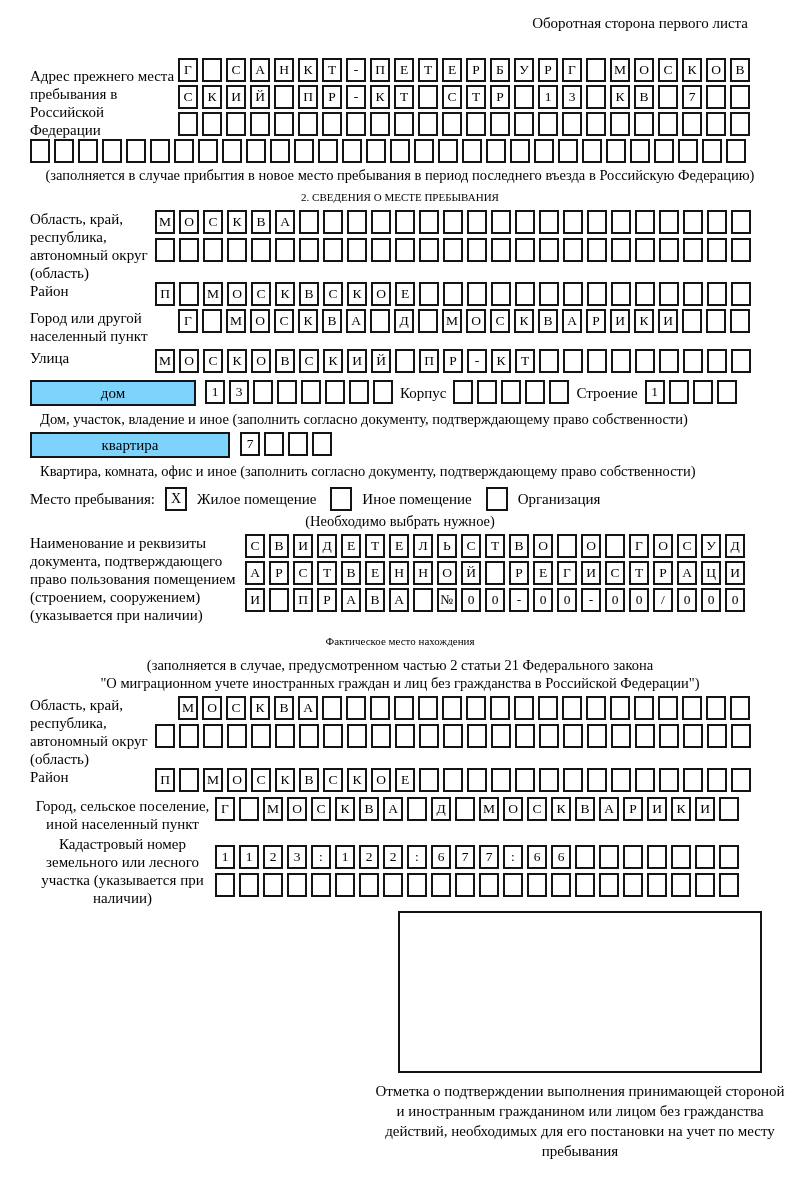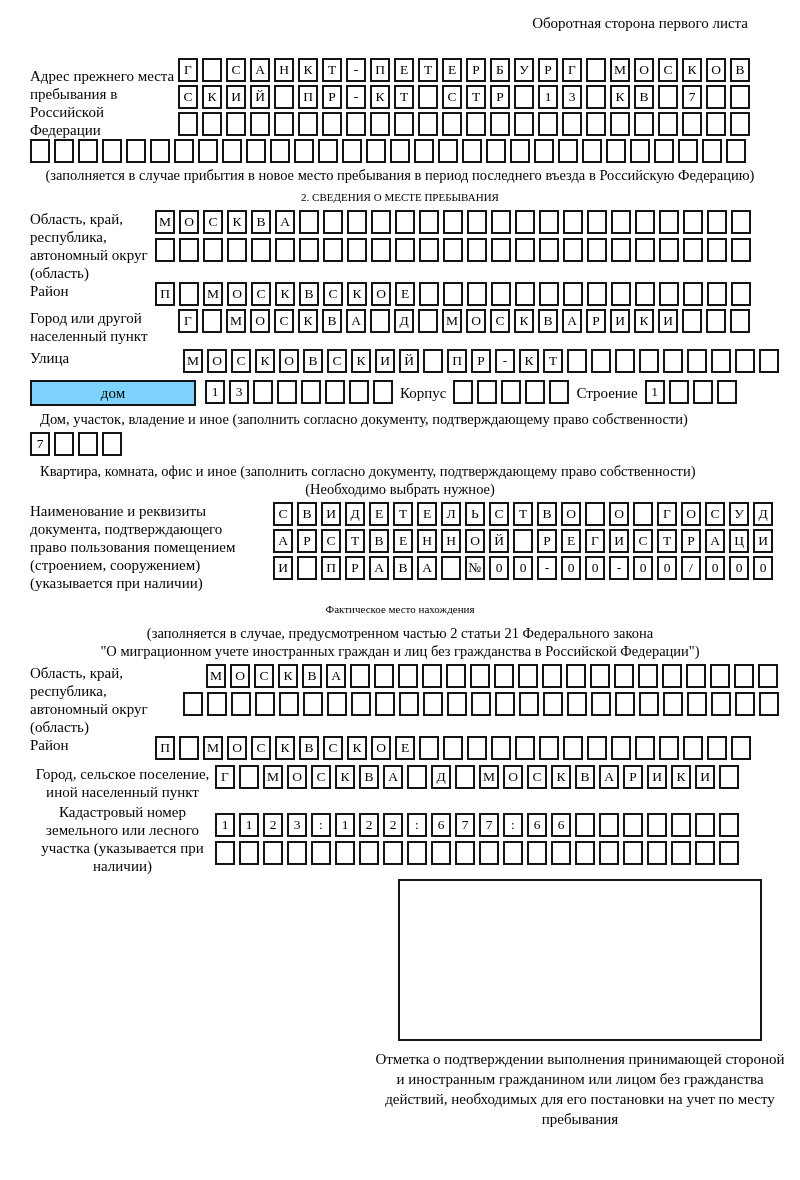--- a/index.html
+++ b/index.html
@@ -17,21 +17,21 @@
     display:inline-block;box-sizing:border-box;width:20px;height:24px;
     border:2px solid #141414;margin-right:4px;text-align:center;
     font-size:13.5px;line-height:19px;vertical-align:top;background:#fff;
   }
 
   .fieldblock{display:flex;align-items:flex-start;}
   .flabel{font-size:15px;line-height:18px;flex-shrink:0;}
   .w125{width:125px;} .w148{width:148px;} .w185{width:185px;text-align:center;} .w215{width:215px;}
   .rows{flex:1 1 auto;}
 
-  .mt2{margin-top:2px;} .mt4{margin-top:4px;gap:28px;} .mt6{margin-top:6px;} .mt10{margin-top:10px;} .mt26{margin-top:26px;align-items:flex-end;}
+  .mt2{margin-top:2px;} .mt4{margin-top:4px;} .mt6{margin-top:6px;} .mt10{margin-top:10px;} .mt26{margin-top:26px;align-items:flex-end;}
 
   .note-center{text-align:center;font-size:14.5px;line-height:18px;}
   .note-left{font-size:14.5px;line-height:18px;margin-left:10px;}
   .title{text-align:center;font-weight:normal;font-size:11px;line-height:22px;}
 
   .domrow{display:flex;align-items:flex-start;margin-top:4px;height:28px;}
   .labelbox{
     box-sizing:border-box;border:2px solid #141414;height:26px;line-height:22px;
     text-align:center;background:#7dd3fc;flex-shrink:0;
   }
@@ -111,24 +111,34 @@
     <div class="labelbox dom-label">дом</div>
     <div class="boxrow"><span class="cbox">1</span><span class="cbox">3</span><span class="cbox"></span><span class="cbox"></span><span class="cbox"></span><span class="cbox"></span><span class="cbox"></span><span class="cbox"></span></div>
     <div class="inline-lbl">Корпус</div>
     <div class="boxrow"><span class="cbox"></span><span class="cbox"></span><span class="cbox"></span><span class="cbox"></span><span class="cbox"></span></div>
     <div class="inline-lbl">Строение</div>
     <div class="boxrow"><span class="cbox">1</span><span class="cbox"></span><span class="cbox"></span><span class="cbox"></span></div>
   </div>
   <div class="note-left mt2">Дом, участок, владение и иное (заполнить согласно документу, подтверждающему право собственности)</div>
 
   <div class="domrow mt4">
+    <div class="labelbox kv-label">квартира</div>
     <div class="boxrow"><span class="cbox">7</span><span class="cbox"></span><span class="cbox"></span><span class="cbox"></span></div>
   </div>
   <div class="note-left mt2">Квартира, комната, офис и иное (заполнить согласно документу, подтверждающему право собственности)</div>
 
+  <div class="mesto-row">
+    <span class="lead">Место пребывания:</span>
+    <span class="checkbox">X</span>
+    <span class="opt-label">Жилое помещение</span>
+    <span class="checkbox"></span>
+    <span class="opt-label">Иное помещение</span>
+    <span class="checkbox"></span>
+    <span class="opt-label">Организация</span>
+  </div>
   <div class="note-center">(Необходимо выбрать нужное)</div>
 
   <div class="fieldblock mt4">
     <div class="flabel w215">Наименование и реквизиты документа, подтверждающего право пользования помещением (строением, сооружением) (указывается при наличии)</div>
     <div class="rows">
       <div class="boxrow"><span class="cbox">С</span><span class="cbox">В</span><span class="cbox">И</span><span class="cbox">Д</span><span class="cbox">Е</span><span class="cbox">Т</span><span class="cbox">Е</span><span class="cbox">Л</span><span class="cbox">Ь</span><span class="cbox">С</span><span class="cbox">Т</span><span class="cbox">В</span><span class="cbox">О</span><span class="cbox"></span><span class="cbox">О</span><span class="cbox"></span><span class="cbox">Г</span><span class="cbox">О</span><span class="cbox">С</span><span class="cbox">У</span><span class="cbox">Д</span></div>
       <div class="boxrow"><span class="cbox">А</span><span class="cbox">Р</span><span class="cbox">С</span><span class="cbox">Т</span><span class="cbox">В</span><span class="cbox">Е</span><span class="cbox">Н</span><span class="cbox">Н</span><span class="cbox">О</span><span class="cbox">Й</span><span class="cbox"></span><span class="cbox">Р</span><span class="cbox">Е</span><span class="cbox">Г</span><span class="cbox">И</span><span class="cbox">С</span><span class="cbox">Т</span><span class="cbox">Р</span><span class="cbox">А</span><span class="cbox">Ц</span><span class="cbox">И</span></div>
       <div class="boxrow"><span class="cbox">И</span><span class="cbox"></span><span class="cbox">П</span><span class="cbox">Р</span><span class="cbox">А</span><span class="cbox">В</span><span class="cbox">А</span><span class="cbox"></span><span class="cbox">№</span><span class="cbox">0</span><span class="cbox">0</span><span class="cbox">-</span><span class="cbox">0</span><span class="cbox">0</span><span class="cbox">-</span><span class="cbox">0</span><span class="cbox">0</span><span class="cbox">/</span><span class="cbox">0</span><span class="cbox">0</span><span class="cbox">0</span></div>
     </div>
   </div>

